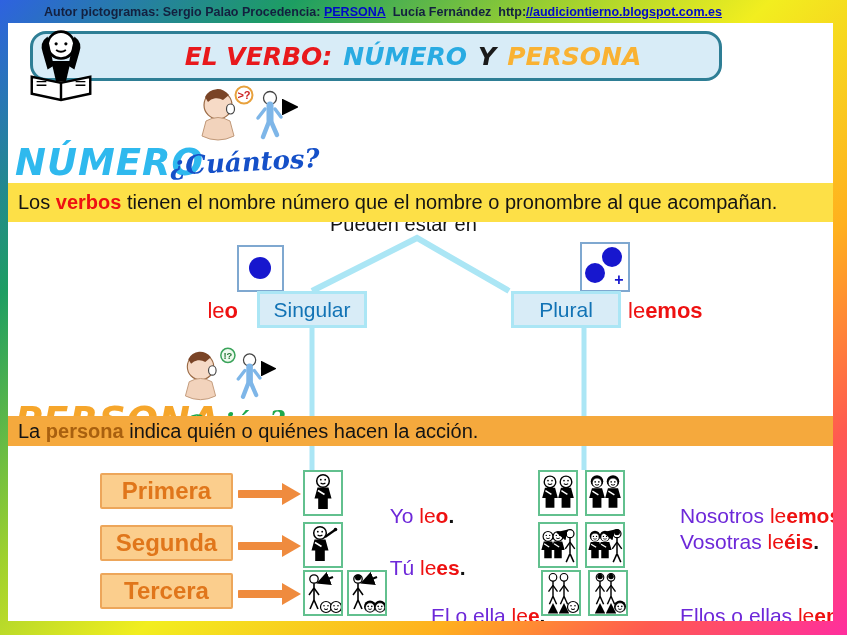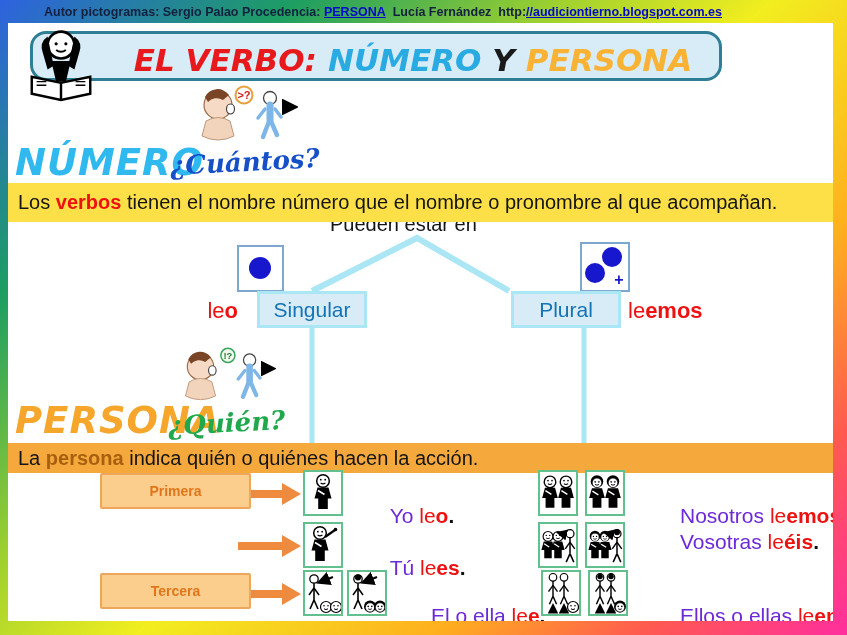--- a/index.html
+++ b/index.html
@@ -8,54 +8,54 @@
   .page{position:relative;width:847px;height:635px;overflow:hidden;
         background:linear-gradient(135deg,#2e62e0 0%,#1d9e62 20%,#9fd12e 38%,#f2ee1f 52%,#ffb01e 72%,#ff5a50 86%,#ff2e9e 100%)}
   .credits{position:absolute;top:0;left:0;right:0;height:23px;display:flex;align-items:center;
            padding-left:44px;font-size:12.5px;font-weight:bold;color:#13203f;white-space:pre}
   .credits a{color:#0009c8;text-decoration:underline;cursor:pointer}
   .content{position:absolute;left:8px;top:23px;width:825px;height:598px;background:#ffffff;overflow:hidden}
   .abs{position:absolute}
   .vtext{white-space:pre}
   
   .titlebar{left:22px;top:8px;width:692px;height:50px;background:#d8ecf7;border:3px solid #2e7e95;border-radius:16px;
-            display:flex;align-items:flex-end;justify-content:center;gap:11px;padding-left:74px;
-            font-family:"DejaVu Sans",sans-serif;font-style:italic;font-weight:bold;font-size:31px;z-index:2}
+            display:flex;align-items:center;justify-content:center;gap:11px;padding-left:74px;
+            font-family:"DejaVu Sans",sans-serif;font-style:italic;font-weight:bold;font-size:25px;z-index:2}
   .tc-red{color:#e8191c}.tc-cyan{color:#29abe2}.tc-black{color:#1a1a1a}.tc-orange{color:#f9b233}
   .reading-ic{left:14px;top:4px;z-index:3}
   
   .hword{font-family:"DejaVu Sans",sans-serif;font-style:italic;font-weight:bold;font-size:37px;letter-spacing:1px}
   .h-numero{left:7px;top:118px;color:#2fb9ee}
   .h-persona{left:7px;top:376px;color:#f6a62b}
   .qword{font-family:"DejaVu Serif",serif;font-style:italic;font-weight:bold;font-size:26px;transform:rotate(-3deg)}
   .q-cuantos{left:162px;top:124px;color:#1550c8}
   .q-quien{left:160px;top:385px;color:#1fa84c}
   
   .banner{left:0;width:825px;display:flex;align-items:center;padding-left:10px;font-size:20px;color:#141414;z-index:1}
   .banner-blue{top:160px;height:39px;background:#fde047}
-  .banner-orange{top:420px;height:30px;background:#f5a93d}
+  .banner-orange{top:393px;height:30px;background:#f5a93d}
   .kw-red{color:#ee1111;font-weight:bold}
   .kw-brown{color:#a8600f;font-weight:bold}
   .pueden{left:322px;top:190px;font-size:20px;color:#141414}
   
   .tree{left:0;top:0;z-index:0}
   .dotcard{background:#fff;border:2px solid #7fa8d0}
   .card-sing{left:229px;top:222px;width:47px;height:47px}
   .card-plur{left:572px;top:219px;width:50px;height:50px}
   .node{background:#d8ecf7;border:3px solid #abe6f5;color:#1273b5;font-weight:normal;font-size:21px;
         display:flex;align-items:center;justify-content:center;z-index:1}
   .node-sing{left:249px;top:268px;width:110px;height:37px}
   .node-plur{left:503px;top:268px;width:110px;height:37px}
   .verbword{font-size:22px;color:#ee1111}
   .w-leo{left:172px;top:275px;width:58px;text-align:right}
   .w-leemos{left:620px;top:275px}
   .bold{font-weight:bold}
   
-  .plabel{width:151px;height:36px;background:#fbce8d;border:2px solid #eda65a;border-radius:2px;
-          display:flex;align-items:center;justify-content:center;font-size:14px;font-weight:bold;color:#e0761b;z-index:1}
+  .plabel{width:133px;height:36px;background:#fbce8d;border:2px solid #eda65a;border-radius:2px;
+          display:flex;align-items:center;justify-content:center;font-size:24px;font-weight:bold;color:#e0761b;z-index:1}
   .pbox{width:40px;height:46px;background:#fff;border:2px solid #62c08e;display:flex;align-items:center;justify-content:center;z-index:1}
   .rowtext{font-size:21px;z-index:1}
   .subj{color:#6d28d9}
   .stem{color:#ee1111}
   .endg{color:#ee1111;font-weight:bold}
   .period{color:#111;font-weight:bold}
   svg{display:block}
 </style>
 </head>
 <body>
@@ -225,20 +225,21 @@
     <div class="abs pbox" style="left:577px;top:447px">
       <svg width="36" height="42" viewBox="0 0 36 42">
         <use href="#fig-f" transform="translate(10,20) scale(0.92)"></use>
         <use href="#fig-f" transform="translate(26,20) scale(0.92)"></use>
       </svg>
     </div>
     <div class="abs rowtext vtext" style="left:637px;top:457px">
       <span class="subj">Nosotros </span><span class="stem">le</span><span class="endg">emos</span>
     </div>
 
+    <div class="abs plabel" style="left:92px;top:502px">Segunda</div>
     <svg class="abs" style="left:230px;top:511px" width="64" height="24">
       <line x1="2" y1="12" x2="46" y2="12" stroke="#ef8b3e" stroke-width="8" stroke-linecap="round"></line>
       <polygon points="44,1 63,12 44,23" fill="#ef8b3e"></polygon>
     </svg>
     <div class="abs pbox" style="left:295px;top:499px">
       <svg width="36" height="42" viewBox="0 0 36 42">
         <use href="#fig-m" transform="translate(15,20)"></use>
         <line x1="20" y1="13" x2="30" y2="6" stroke="#000" stroke-width="2.2"></line>
           <circle cx="30.5" cy="5.5" r="1.8" fill="#000"></circle>
       </svg>

